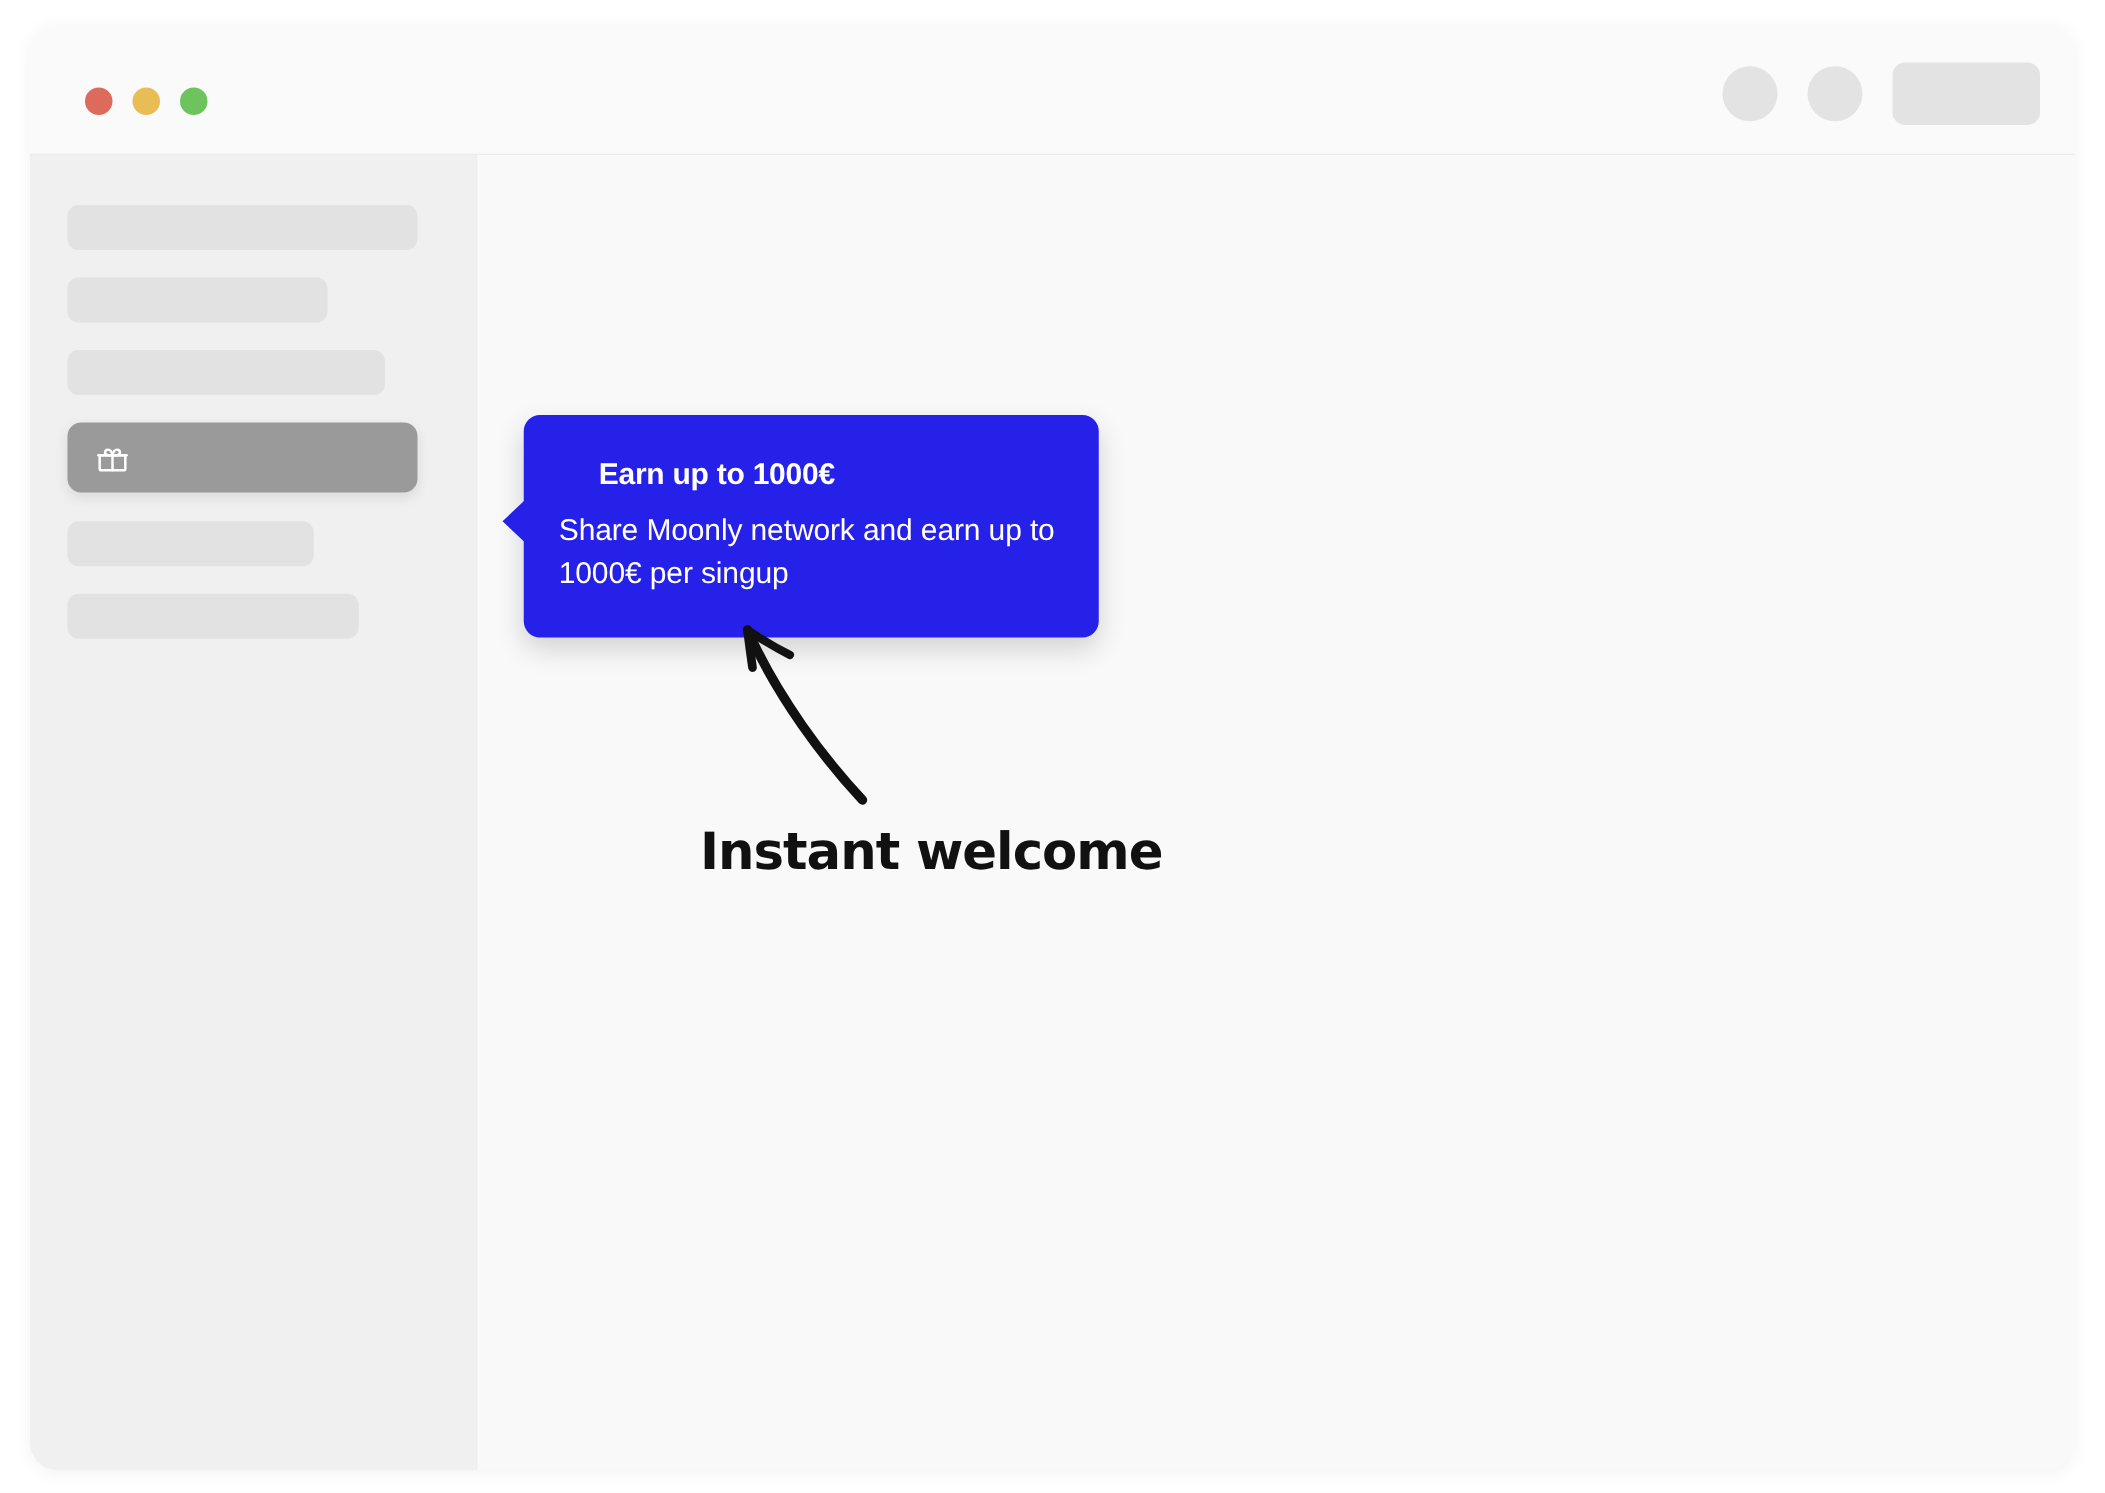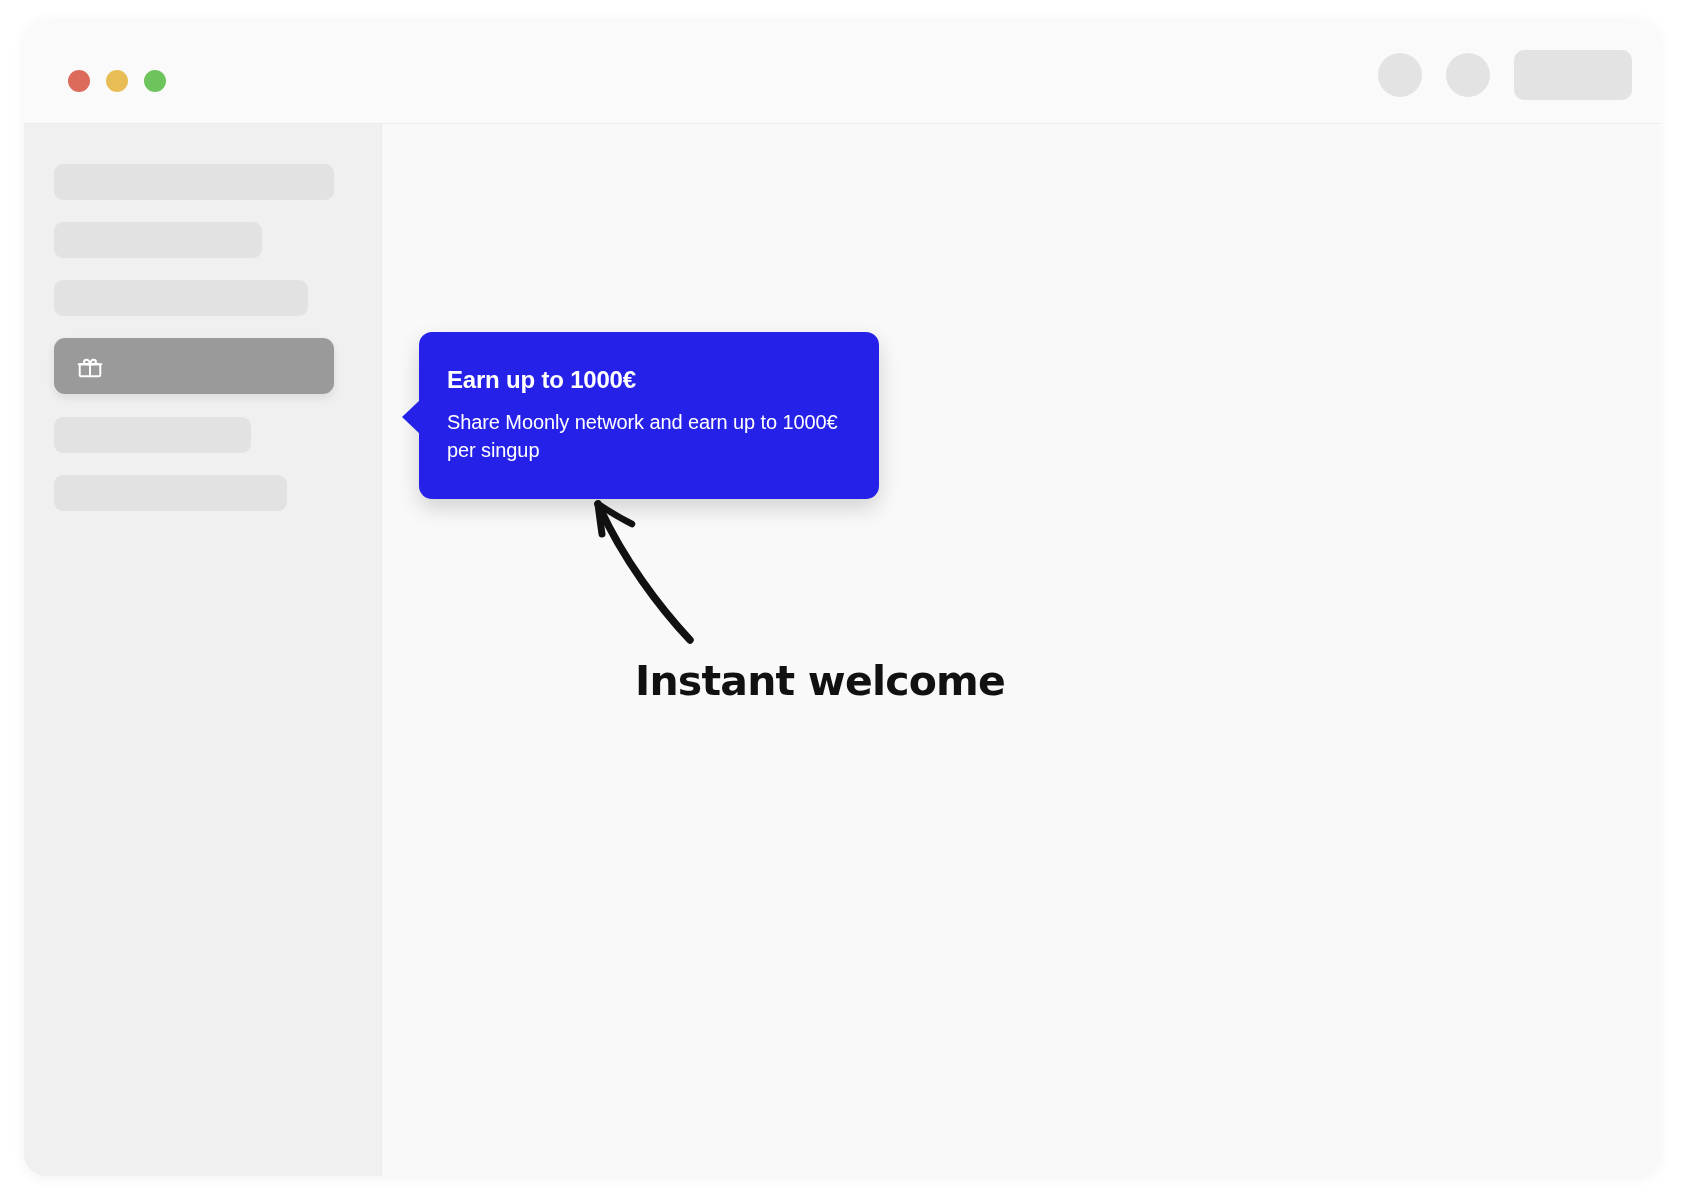--- a/index.html
+++ b/index.html
@@ -158,24 +158,25 @@
     border-bottom: 17px solid transparent;
     border-right: 18px solid #2621e8;
   }
 
   .tooltip-title {
     font-size: 24px;
     font-weight: 700;
     letter-spacing: -0.2px;
     line-height: 1.2;
     margin-bottom: 13px;
+    margin-left: 32px;
   }
 
   .tooltip-body {
-    font-size: 20px;
+    font-size: 24px;
     font-weight: 400;
     line-height: 1.42;
     letter-spacing: -0.1px;
   }
 
   
   .annotation-arrow {
     position: absolute;
     left: 540px;
     top: 480px;
@@ -183,21 +184,21 @@
     height: 190px;
     overflow: visible;
     pointer-events: none;
   }
 
   .annotation-text {
     position: absolute;
     left: 560px;
     top: 655px;
     width: 520px;
-    text-align: center;
+    text-align: left;
     font-family: "DejaVu Sans", sans-serif;
     font-size: 41px;
     font-weight: 700;
     line-height: 1.28;
     letter-spacing: -0.8px;
     color: #111111;
   }
 </style>
 </head>
 <body>

